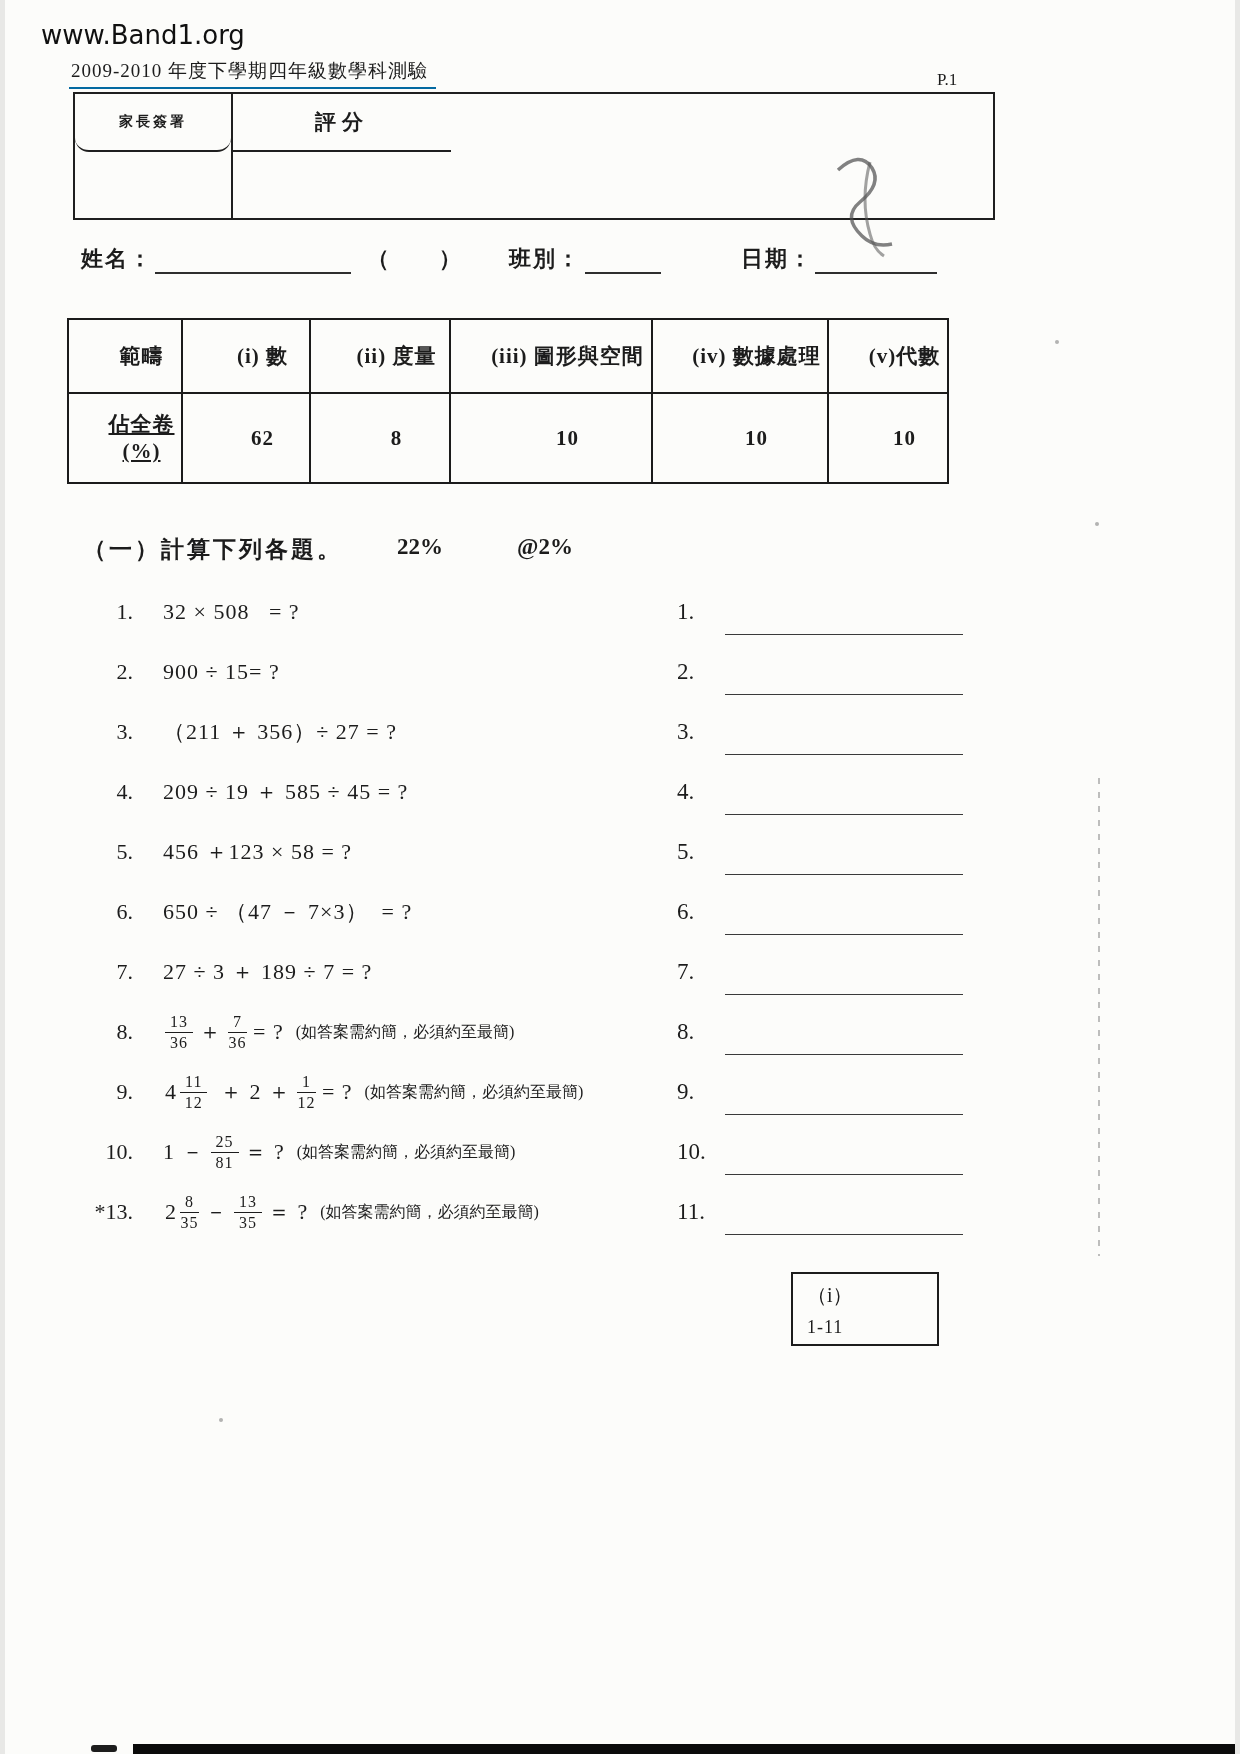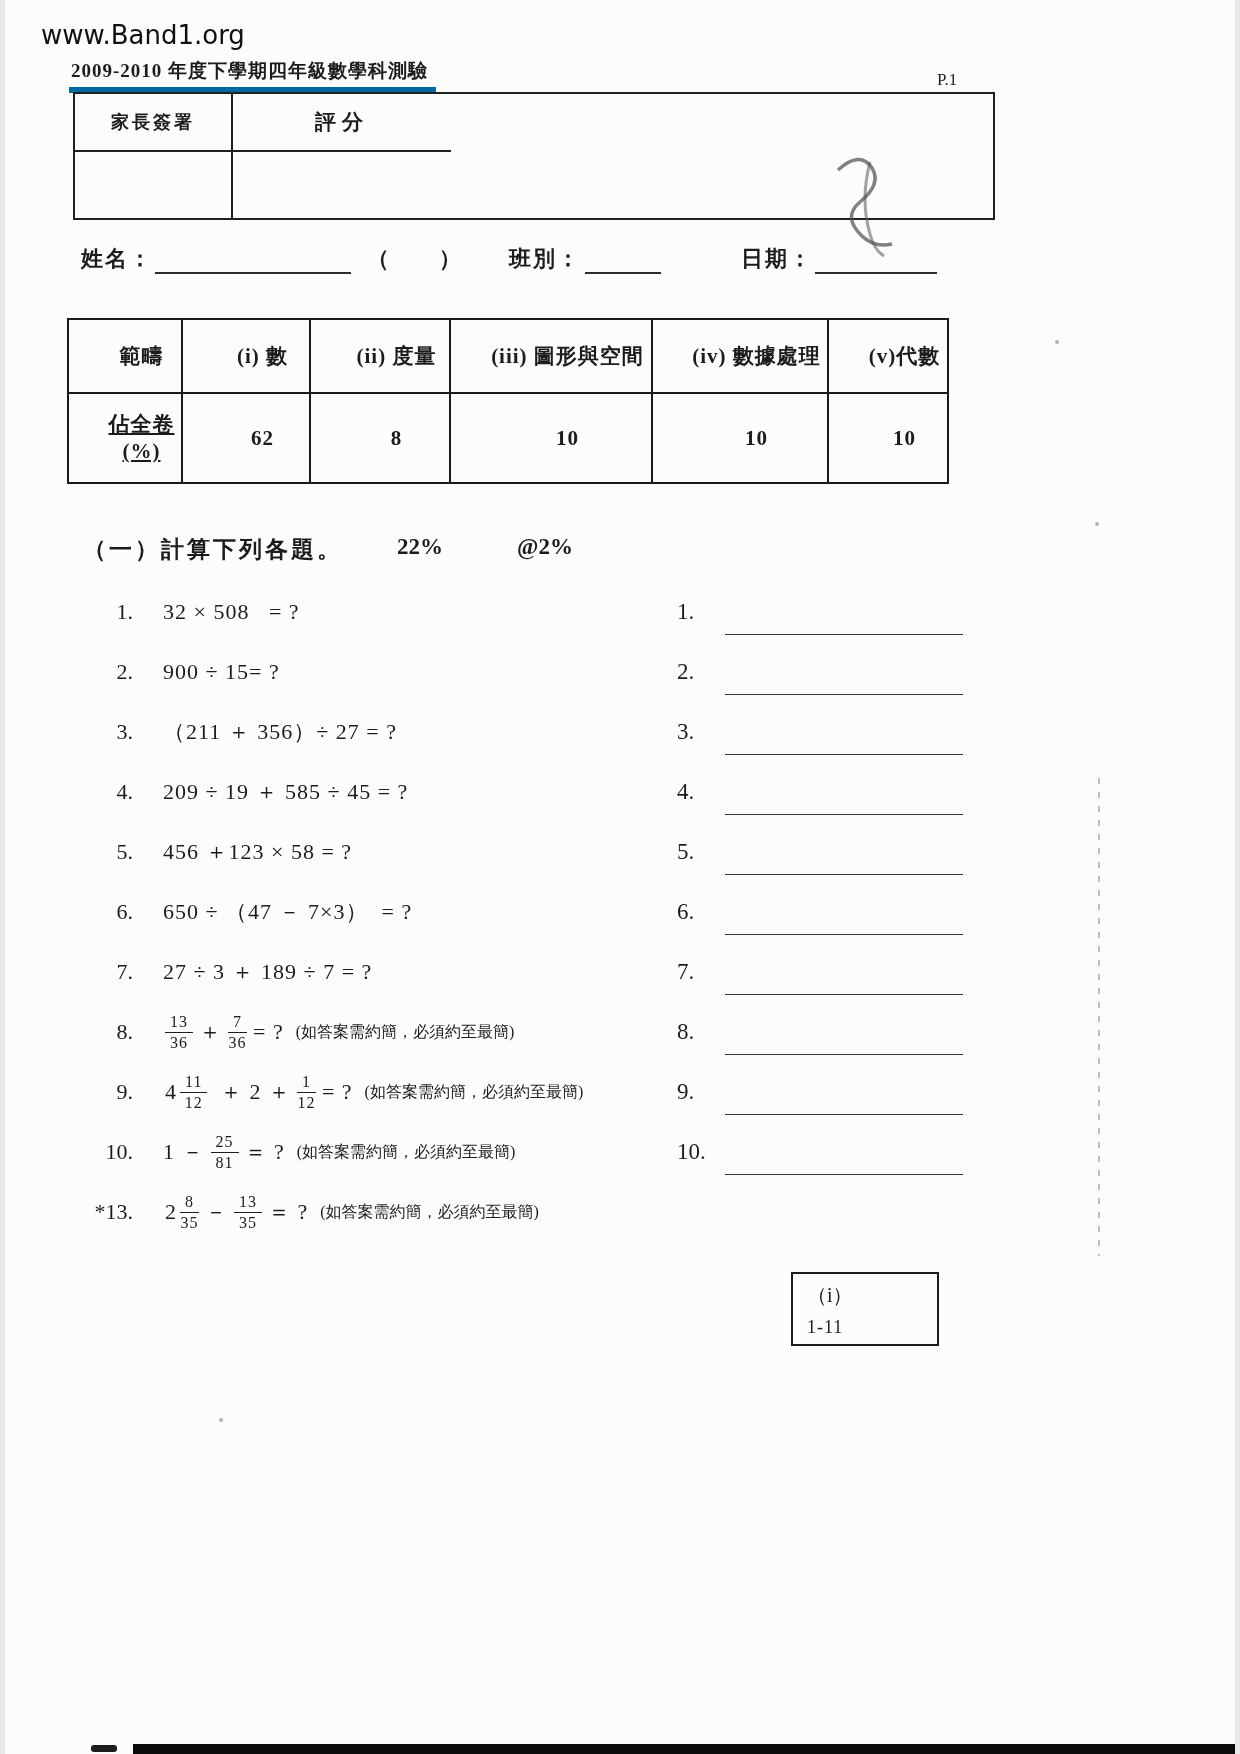--- a/index.html
+++ b/index.html
@@ -4,29 +4,29 @@
 <style>
   html,body { margin:0; padding:0; background:#e8e8e6; }
   .page {
     position:relative; width:1230px; height:1754px; margin:0 auto;
     background:#fcfcfa; color:#1c1c1c; overflow:hidden;
     font-family:"Liberation Serif","DejaVu Serif",serif;
   }
   .abs { position:absolute; }
 
   .watermark { left:36px; top:20px; font-family:"DejaVu Sans","Liberation Sans",sans-serif; font-size:26px; color:#101010; }
-  .doc-title { left:64px; top:58px; font-size:19px; font-weight:bold; letter-spacing:1px;
-               border-bottom:6px solid #0369a1; padding:0 8px 3px 2px; }
+  .doc-title { left:64px; top:58px; font-size:19px; font-weight:normal; letter-spacing:1px;
+               border-bottom:2px solid #0369a1; padding:0 8px 3px 2px; }
   .page-num { left:932px; top:70px; font-size:17px; }
 
   
   .header-table { left:68px; top:92px; width:918px; height:124px; border:2px solid #1f1f1f; display:flex; background:transparent; }
   .ht-left { width:156px; border-right:2px solid #1f1f1f; display:flex; flex-direction:column; }
   .ht-left .ht-label { height:56px; border-bottom:2px solid #1f1f1f; display:flex; align-items:center; justify-content:center;
-                        font-size:18px; font-weight:bold; letter-spacing:3px; }
+                        font-size:14px; font-weight:bold; letter-spacing:3px;border-radius:14px; }
   .ht-center { flex:1; border-right:2px solid #1f1f1f; display:flex; flex-direction:column; align-items:center; justify-content:center; gap:7px; font-weight:bold; }
   .ht-school { font-size:23px; letter-spacing:4px; }
   .ht-term { font-size:23px; letter-spacing:2px; }
   .ht-subject { font-size:23px; letter-spacing:3px; }
   .ht-right { width:218px; display:flex; flex-direction:column; }
   .ht-right .ht-label { height:56px; border-bottom:2px solid #1f1f1f; display:flex; align-items:center; justify-content:center;
                         font-size:21px; font-weight:bold; letter-spacing:6px; }
   .scribble { left:795px; top:148px; pointer-events:none; }
 
   
@@ -288,20 +288,24 @@
         <span class="a-line"></span>
       </div>
       <div class="a-row">
         <span class="a-num">9.</span>
         <span class="a-line"></span>
       </div>
       <div class="a-row">
         <span class="a-num">10.</span>
         <span class="a-line"></span>
       </div>
+      <div class="a-row">
+        <span class="a-num">11.</span>
+        <span class="a-line"></span>
+      </div>
     </div>
 
   <div class="abs summary-box">
     <div>（i）</div>
     <div class="l2">1-11</div>
   </div>
 
   <div class="abs artifact-line"></div>
   <div class="abs edge-bar"></div>
   <div class="abs edge-blob"></div>

